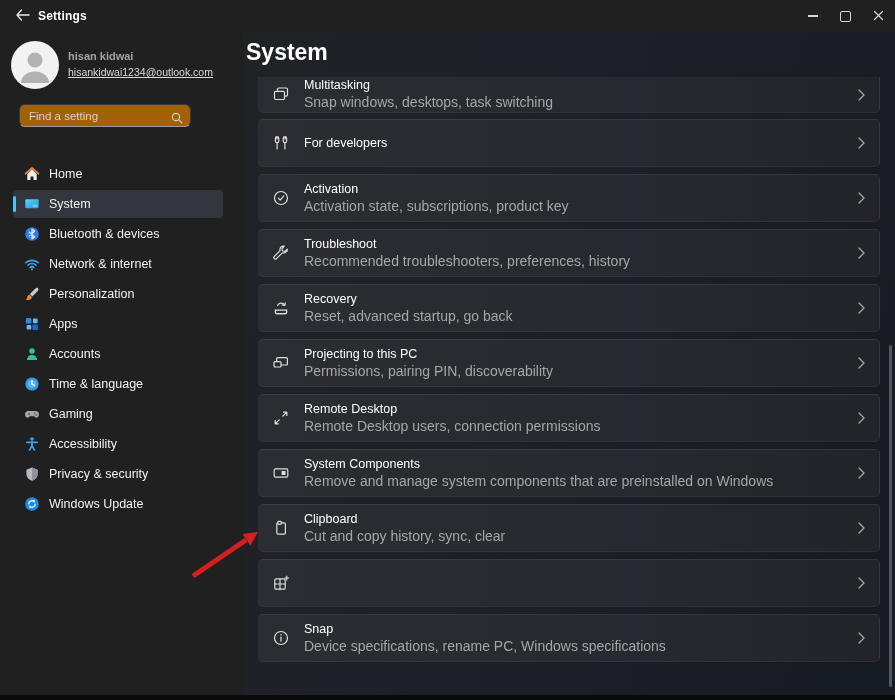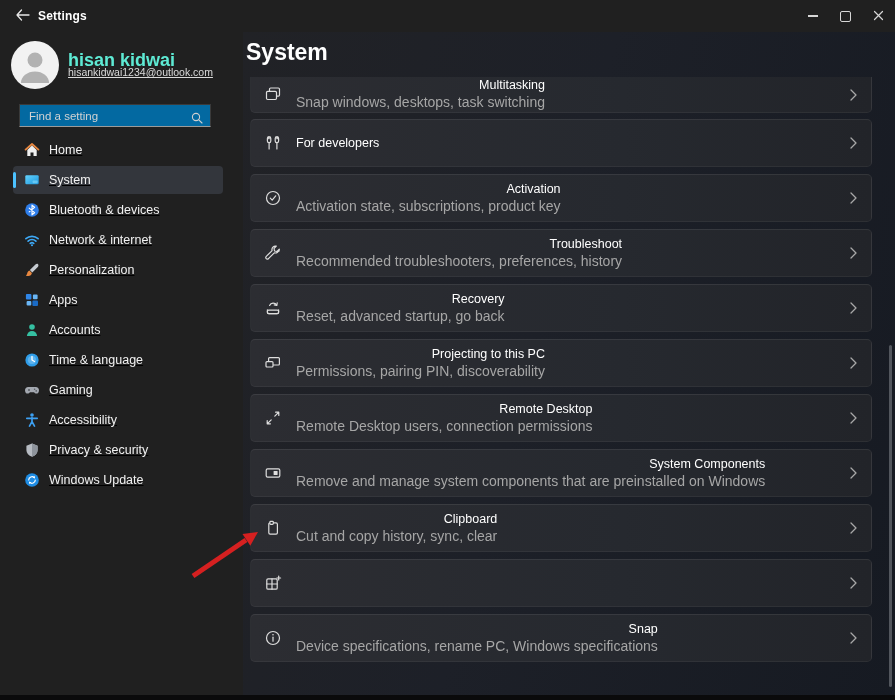--- a/index.html
+++ b/index.html
@@ -12,46 +12,46 @@
   .tb-title{position:absolute;left:38px;top:9px;font-size:12px;font-weight:700;color:#ffffff;letter-spacing:.2px;}
   .caption-btns{position:absolute;right:0;top:0;height:32px;display:flex;}
   .cap{width:33px;height:32px;display:flex;align-items:center;justify-content:center;}
   .cap.min i{display:block;width:10px;height:1.5px;background:#d6d6d6;}
   .cap.max i{display:block;width:9px;height:9px;border:1.2px solid #d6d6d6;border-radius:2px;}
 
   
   .sidebar{position:absolute;left:0;top:32px;width:243px;bottom:5px;background:#202020;}
   .profile{position:absolute;left:11px;top:9px;width:225px;height:48px;}
   .avatar{position:absolute;left:0;top:0;width:48px;height:48px;border-radius:50%;background:#f2f2f2;overflow:hidden;}
-  .p-name{position:absolute;left:57px;top:9px;font-size:18px;font-weight:700;color:#5eead4;}
+  .p-name{position:absolute;left:57px;top:9px;font-size:11px;font-weight:700;color:#a3a3a3;}
   .p-email{position:absolute;left:57px;top:25px;font-size:10.5px;color:#dadada;text-decoration:underline;}
-  .search{position:absolute;left:19px;top:72px;width:192px;height:23px;background:#0369a1;
-          border:1px solid #3a3a3a;border-bottom:1px solid #9b9b9b;border-radius:0;box-sizing:border-box;}
+  .search{position:absolute;left:19px;top:72px;width:172px;height:23px;background:#a16207;
+          border:1px solid #3a3a3a;border-bottom:1px solid #9b9b9b;border-radius:6px;box-sizing:border-box;}
   .search input{position:absolute;left:0;top:0;width:170px;height:21px;background:transparent;border:none;outline:none;
           color:#e8e8e8;font-size:11.5px;padding:0 0 0 9px;font-family:"Liberation Sans",sans-serif;}
   .search input::placeholder{color:#d2d2d2;opacity:1;}
   .search .mag{position:absolute;right:7px;top:5px;}
-  .nav{position:absolute;left:13px;top:104px;width:210px;text-decoration:underline;}
+  .nav{position:absolute;left:13px;top:128px;width:210px;}
   .nav-item{position:relative;height:28px;margin-bottom:2px;display:flex;align-items:center;border-radius:4px;color:#f2f2f2;font-size:12.5px;cursor:default;}
   .nav-item.selected{background:#33363c;}
   .pill{position:absolute;left:0;top:6px;width:3px;height:16px;border-radius:2px;background:#4cc2ff;display:none;}
   .selected .pill{display:block;}
   .nav-ic{width:16px;height:16px;margin-left:11px;flex:0 0 auto;display:flex;align-items:center;justify-content:center;}
   .nav-ic svg{width:16px;height:16px;display:block;}
   .nav-label{margin-left:9px;white-space:nowrap;}
 
   
   .main{position:absolute;left:243px;top:32px;right:0;bottom:5px;
         background:linear-gradient(105deg,#212226 0%,#1d2028 45%,#161a22 100%);}
   .page-title{position:absolute;left:3px;top:7px;font-size:23px;font-weight:700;color:#ffffff;}
   .rows{position:absolute;left:3px;top:0;width:622px;height:100%;}
-  .row{position:absolute;left:4px;width:622px;height:48px;border-radius:5px;box-sizing:border-box;
+  .row{position:absolute;left:12px;width:622px;height:48px;border-radius:5px;box-sizing:border-box;
        background:linear-gradient(90deg,#2c2d32 0%,#26292f 60%,#222429 100%);
        border:1px solid rgba(255,255,255,0.05);border-top-color:rgba(255,255,255,0.08);
-       display:flex;align-items:center;padding:0 12px;text-align:right;}
+       display:flex;align-items:center;padding:0 12px;}
   .row.clipped{height:36px;border-radius:0 0 5px 5px;border-top:none;}
   .ric{width:20px;height:18px;display:flex;align-items:center;justify-content:center;flex:0 0 auto;}
   .ric svg{width:18px;height:18px;display:block;fill:none;stroke:#dedede;stroke-width:1.2;stroke-linecap:round;stroke-linejoin:round;}
   .rtxt{margin-left:13px;display:flex;flex-direction:column;gap:2px;min-width:0;}
   .row.clipped .rtxt,.row.clipped .ric{margin-top:-2px;}
   .rtitle{font-size:12.5px;color:#ffffff;white-space:nowrap;}
   .rsub{font-size:14px;color:#a6a6a6;white-space:nowrap;}
   .chev{margin-left:auto;flex:0 0 auto;padding-right:2px;display:flex;align-items:center;}
   .scrollbar{position:absolute;right:3px;top:313px;width:3px;height:342px;background:#52565d;border-radius:2px;}
   .bottom-strip{position:absolute;left:0;right:0;bottom:0;height:5px;background:#0a0a0b;}

